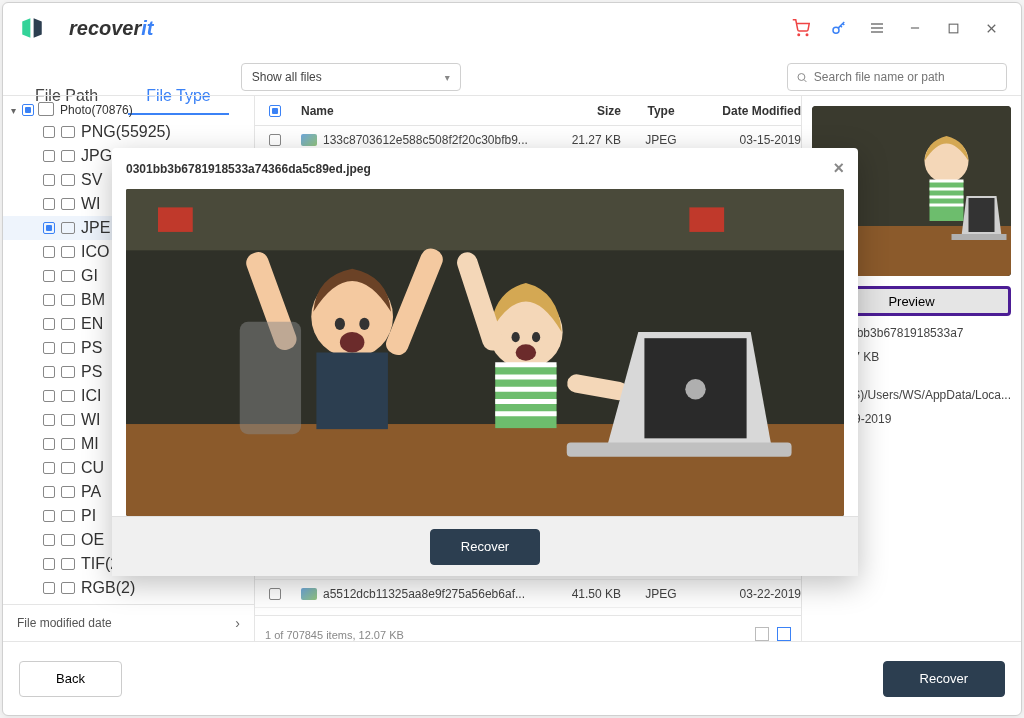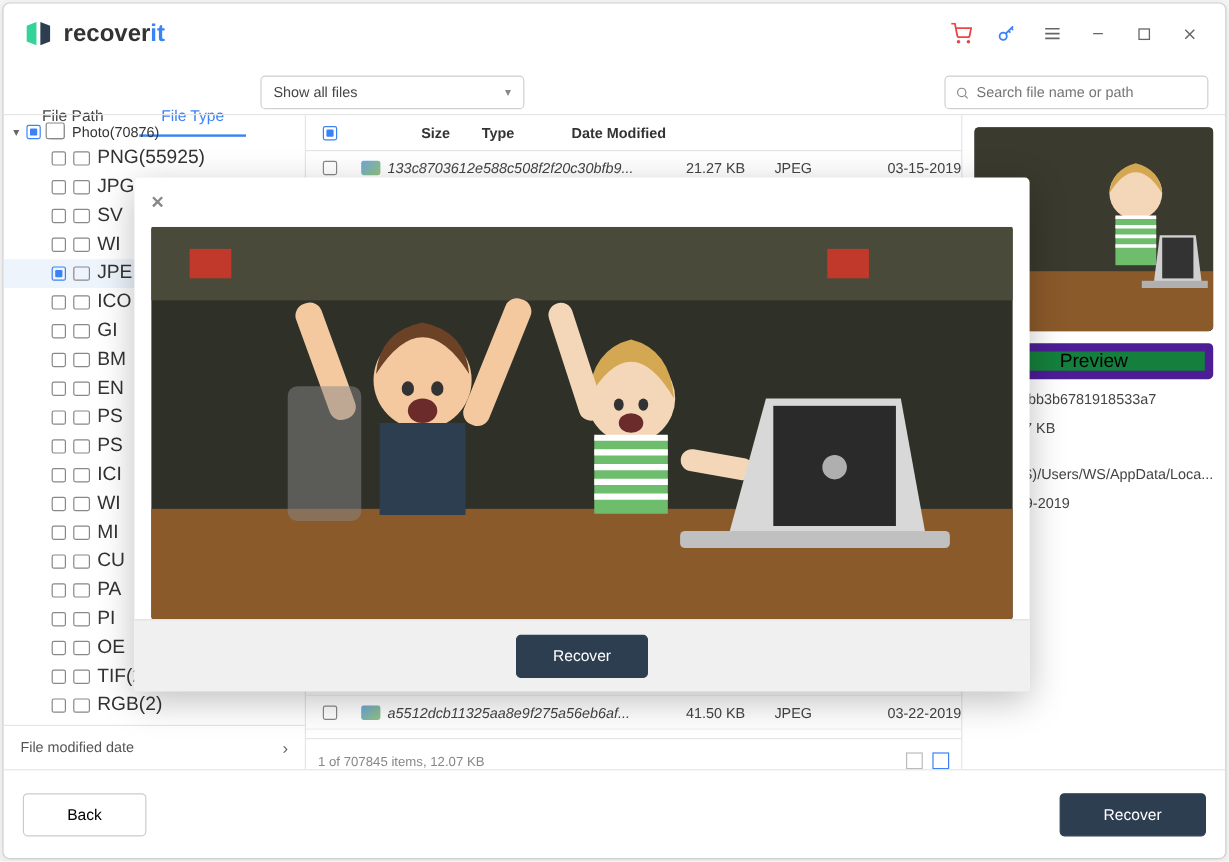--- a/index.html
+++ b/index.html
@@ -1,32 +1,32 @@
 <!DOCTYPE html>
 <html><head>
 <meta charset="utf-8">
 <style>
 * { box-sizing: border-box; margin: 0; padding: 0; font-family: -apple-system, BlinkMacSystemFont, "Segoe UI", Arial, sans-serif; }
 body { width: 1024px; height: 718px; background: #f5f5f5; overflow: hidden; position: relative; }
 .window { width: 1020px; height: 714px; margin: 2px; background: #fff; border: 1px solid #d0d0d0; border-radius: 6px; display: flex; flex-direction: column; box-shadow: 0 2px 8px rgba(0,0,0,0.08); }
 
 
 .titlebar { display: flex; align-items: center; justify-content: space-between; padding: 10px 16px; height: 50px; }
-.logo { display: flex; align-items: center; gap: 8px; }
+.logo { display: flex; align-items: center; gap: 24px; font-style: italic; }
 .logo-mark { width: 26px; height: 26px; }
 .logo-text { font-size: 20px; font-weight: 600; color: #333; }
 .logo-text .accent { color: #3b82f6; }
 .titlebar-right { display: flex; align-items: center; gap: 10px; }
 .titlebar-icon { width: 28px; height: 28px; display: flex; align-items: center; justify-content: center; cursor: pointer; color: #666; border-radius: 4px; }
 .titlebar-icon.cart { color: #ef4444; }
 .titlebar-icon.key { color: #3b82f6; }
 
 
 .toolbar { display: flex; align-items: center; padding: 6px 14px 0; gap: 12px; height: 42px; }
-.tab { padding: 8px 18px; font-size: 13px; color: #444; cursor: pointer; border-bottom: 2px solid transparent; margin-top: 40px; }
+.tab { padding: 8px 18px; font-size: 16px; color: #444; cursor: pointer; border-bottom: 2px solid transparent; margin-top: 40px; }
 .tab.active { color: #3b82f6; border-bottom-color: #3b82f6; font-weight: 500; }
 .filter-select { flex: 0 0 220px; height: 28px; border: 1px solid #d0d0d0; border-radius: 4px; padding: 0 10px; font-size: 12px; color: #444; display: flex; align-items: center; justify-content: space-between; background: #fff; cursor: pointer; }
 .spacer { flex: 1; }
 .search-box { width: 220px; height: 28px; border: 1px solid #d0d0d0; border-radius: 4px; display: flex; align-items: center; padding: 0 8px; gap: 6px; }
 .search-box input { border: none; outline: none; font-size: 12px; width: 100%; color: #0c4a6e; }
 
 
 .body { flex: 1; display: flex; border-top: 1px solid #e5e5e5; min-height: 0; }
 
 
@@ -47,30 +47,30 @@
 .filelist { flex: 1; display: flex; flex-direction: column; min-width: 0; }
 .fl-header { display: flex; align-items: center; height: 30px; border-bottom: 1px solid #e5e5e5; font-size: 12px; color: #333; font-weight: 600; }
 .col-chk { width: 40px; display: flex; justify-content: center; }
 .col-name { flex: 1; padding-left: 6px; }
 .col-size { width: 80px; text-align: right; }
 .col-type { width: 80px; text-align: center; }
 .col-date { width: 100px; text-align: right; }
 .fl-rows { flex: 1; overflow: hidden; }
 .fl-row { display: flex; align-items: center; height: 28px; border-bottom: 1px solid #f0f0f0; font-size: 12px; color: #444; }
 .fl-row .thumb { width: 16px; height: 12px; background: linear-gradient(135deg,#6fa8dc,#93c47d); border-radius: 2px; margin-right: 6px; flex-shrink: 0; }
-.fl-row .col-name { display: flex; align-items: center; overflow: hidden; white-space: nowrap; text-overflow: ellipsis; font-style: italic; }
+.fl-row .col-name { display: flex; align-items: center; overflow: hidden; white-space: nowrap; text-overflow: ellipsis; }
 .fl-foot { height: 26px; display: flex; align-items: flex-end; justify-content: space-between; padding: 0 10px; font-size: 11px; color: #888; border-top: 1px solid #e5e5e5; }
 .view-toggles { display: flex; gap: 8px; }
 .view-toggle { width: 14px; height: 14px; border: 1px solid #bbb; cursor: pointer; }
 .view-toggle.list { border-color: #3b82f6; }
 
 
 .preview-panel { width: 220px; border-left: 1px solid #e5e5e5; padding: 10px; display: flex; flex-direction: column; gap: 10px; font-size: 12px; color: #444; }
 .preview-thumb { width: 100%; height: 170px; background: #333; border-radius: 4px; overflow: hidden; }
-.preview-btn { width: 100%; height: 30px; border: 7px solid #4c1d95; border-radius: 4px; background: #15803d; font-size: 16px; cursor: pointer; }
+.preview-btn { width: 100%; height: 30px; border: 3px solid #4c1d95; border-radius: 4px; background: #e5e5e5; font-size: 13px; cursor: pointer; }
 .meta-row { display: flex; gap: 6px; }
 .meta-label { color: #888; width: 12px; }
 
 
 .footer { height: 74px; border-top: 1px solid #e5e5e5; display: flex; align-items: center; justify-content: space-between; padding: 0 16px; }
 .btn { height: 36px; padding: 0 36px; border-radius: 4px; font-size: 13px; cursor: pointer; border: 1px solid #ccc; background: #fff; }
 .btn.primary { background: #2c3e50; color: #fff; border-color: #2c3e50; }
 
 
 .modal { position: absolute; top: 148px; left: 112px; width: 746px; height: 428px; background: #fff; box-shadow: 0 8px 30px rgba(0,0,0,0.25); border-radius: 4px; display: flex; flex-direction: column; }
@@ -272,20 +272,21 @@
         <span>File modified date</span>
         <span style="font-size:14px;color:#666">›</span>
       </div>
     </div>
 
     <div class="filelist">
       <div class="fl-header">
         <div class="col-chk">
             <span class="checkbox checked"></span>
           </div>
+        <div class="col-name">Name</div>
         <div class="col-size">Size</div>
         <div class="col-type">Type</div>
         <div class="col-date">Date Modified</div>
       </div>
       <div class="fl-rows" id="fl-rows">
           <div class="fl-row">
             <div class="col-chk">
               <span class="checkbox"></span>
             </div>
             <div class="col-name">
@@ -368,20 +369,21 @@
 
   <div class="footer">
     <button class="btn">Back</button>
     <button class="btn primary">Recover</button>
   </div>
 
 </div>
 
 <div class="modal">
   <div class="modal-head">
+    <span>0301bb3b6781918533a74366da5c89ed.jpeg</span>
     <span class="modal-close">×</span>
   </div>
   <div class="modal-body">
     <div class="modal-img">
       <svg class="scene" viewBox="0 0 720 320" preserveAspectRatio="xMidYMid slice">
         <rect width="720" height="320" fill="#2f3028"></rect>
         <rect x="0" y="0" width="720" height="60" fill="#4a4a3a"></rect>
         <rect x="560" y="18" width="34" height="24" fill="#c0392b"></rect>
         <rect x="40" y="18" width="34" height="24" fill="#c0392b"></rect>
         <rect x="0" y="230" width="720" height="90" fill="#8b5a2b"></rect>

